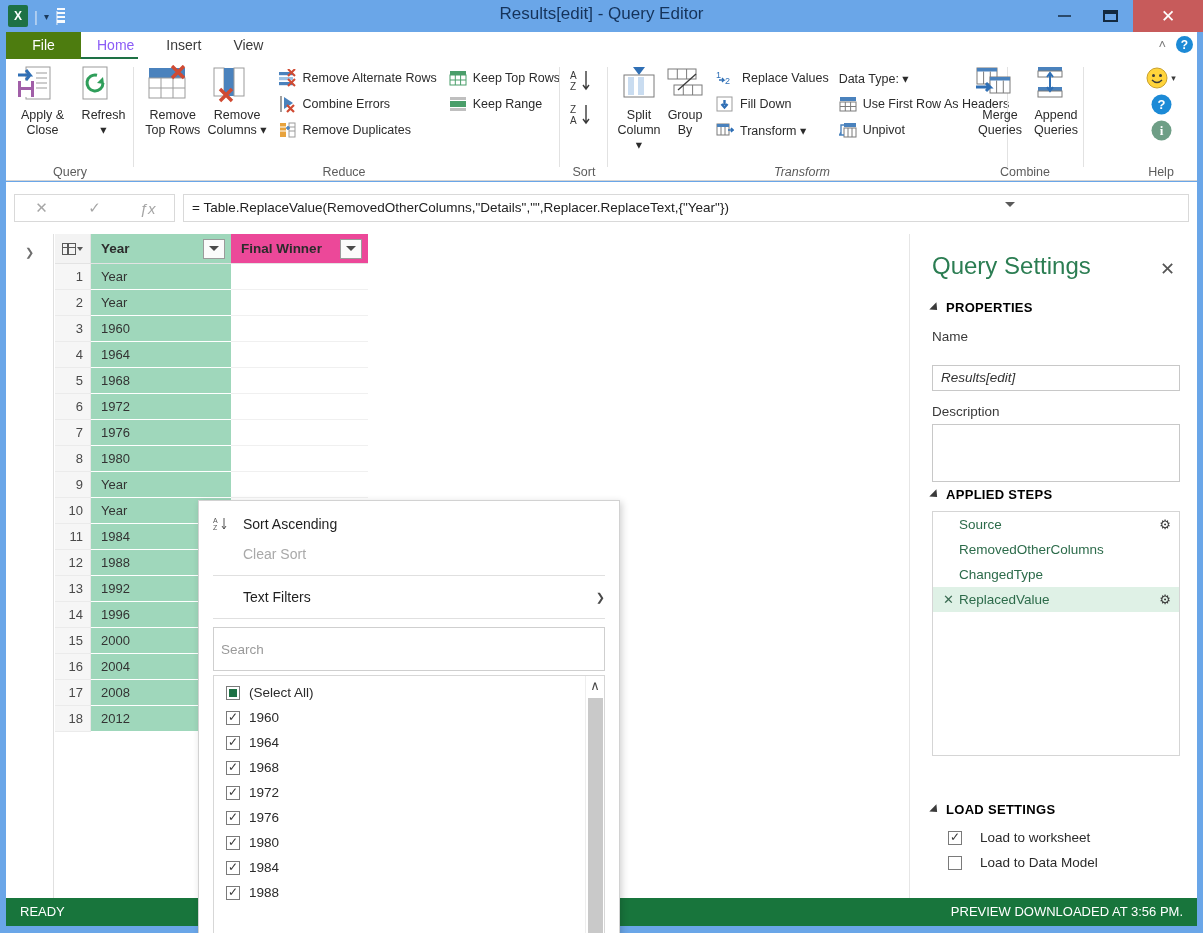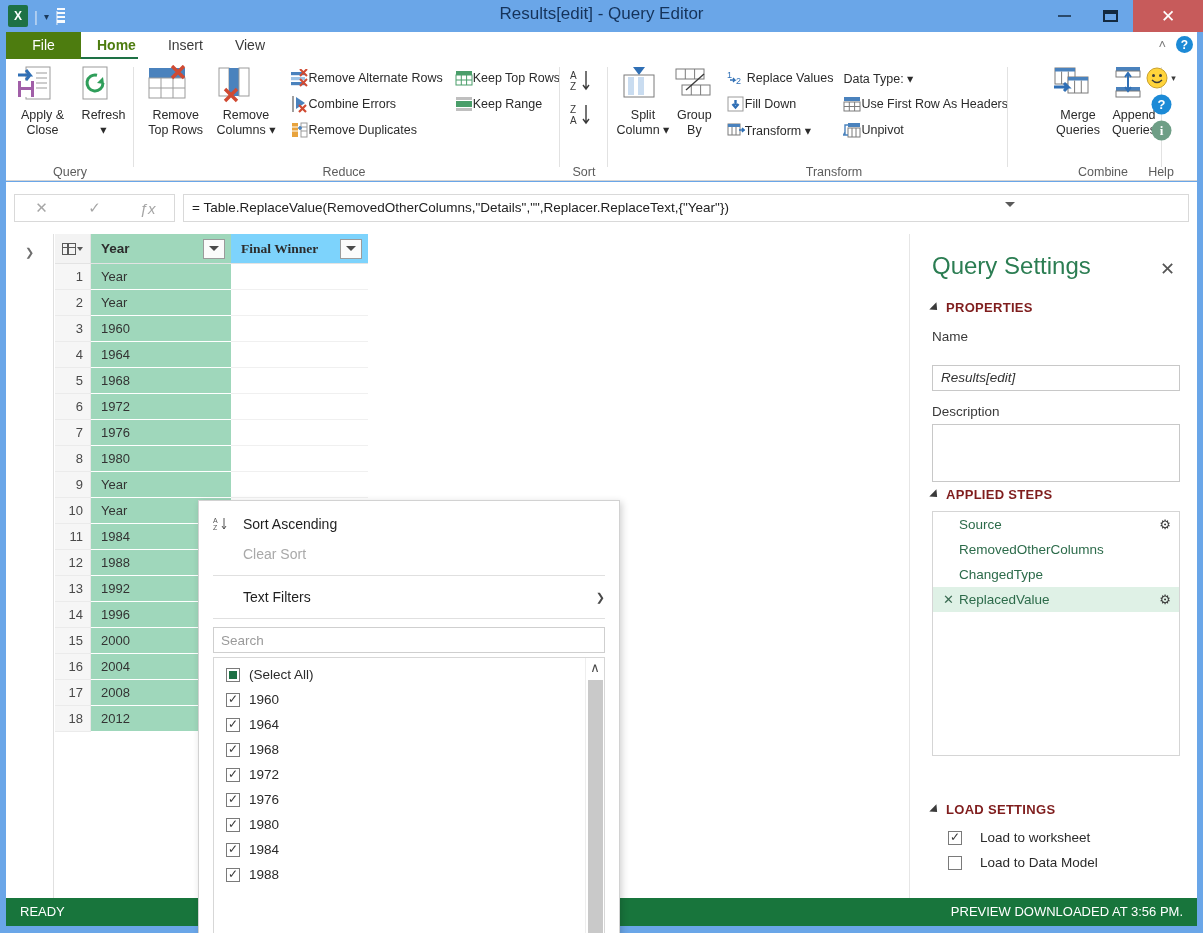--- a/index.html
+++ b/index.html
@@ -25,37 +25,37 @@
   .win-btn { width:46px; height:32px; display:flex; align-items:center; justify-content:center; }
   .win-btn.close { background:#c75b5b; width:70px; }
   .min-glyph { width:13px; height:2px; background:#2b4a6b; }
   .max-glyph { width:15px; height:12px; border:2px solid #13293f; border-top-width:4px; }
   .close-glyph { color:#fff; font-size:17px; line-height:1; }
 
   
   .tabstrip { position:absolute; left:6px; top:32px; width:1191px; height:27px; background:#ffffff; }
   .tab { float:left; height:27px; padding:0 16px; line-height:27px; font-size:14px; color:#3b3b3b; }
   .tab.file { background:#4d7c0f; color:#fff; width:75px; padding:0; text-align:center; }
-  .tab.active { color:#4d7c0f; border-bottom:0;font-weight:bold; }
+  .tab.active { color:#8b5cf6; border-bottom:0; }
   .tab-underline { position:absolute; left:81px; top:57px; width:57px; height:2px; background:#1e7145; }
   .tabstrip-right { position:absolute; right:4px; top:4px; display:flex; align-items:center; gap:10px; }
   .chev-up { color:#7a7a7a; font-size:13px; }
   .help-circ { width:17px; height:17px; border-radius:50%; background:#1c8ad6; color:#fff; font-size:12px; font-weight:bold; display:flex; align-items:center; justify-content:center; }
 
   
   .ribbon { position:absolute; left:6px; top:59px; width:1191px; height:122px; background:#fff; border-bottom:1px solid #d4d4d4; }
   .rgroup { position:absolute; top:0; height:122px; }
   .rgroup .glabel { position:absolute; bottom:2px; width:100%; text-align:center; font-size:12.5px; color:#5c5c5c; }
   .rgroup .gsep { position:absolute; right:0; top:8px; width:1px; height:100px; background:#e2e2e2; }
 
   .bigbtn { display:flex; flex-direction:column; width:64px; padding-top:6px; }
   .bigbtn .lbl { font-size:12.5px; color:#2b2b2b; text-align:center; line-height:15px; margin-top:3px; }
   .ico { display:block; }
 
-  .smallrow { display:flex; align-items:center; gap:0; height:26px; }
+  .smallrow { display:flex; align-items:center; gap:6px; height:26px; }
   .smallrow .lbl { font-size:12.5px; color:#2b2b2b; white-space:nowrap; }
 
   
   .fbar { position:absolute; left:6px; top:182px; width:1191px; height:52px; background:#fff; }
   .fbtns { position:absolute; left:8px; top:12px; width:161px; height:28px; border:1px solid #d9d9d9; background:#fff; display:flex; }
   .fbtn { flex:1; display:flex; align-items:center; justify-content:center; font-size:15px; color:#a6a6a6; }
   .finput { position:absolute; left:177px; top:12px; width:1006px; height:28px; border:1px solid #d9d9d9; background:#fff;
             font-size:13.5px; color:#222; padding:0 24px 0 8px; line-height:26px; white-space:nowrap; overflow:hidden; }
   .finput-caret { position:absolute; right:182px; top:20px; width:0;height:0;border-left:5px solid transparent;border-right:5px solid transparent;border-top:5px solid #5a5a5a; }
 
@@ -68,59 +68,59 @@
   .grid { position:absolute; left:49px; top:0; width:853px; height:664px; background:#fff; }
   .ghead { position:absolute; left:0; top:0; height:30px; display:flex; }
   .gcorner { width:36px; height:30px; background:#f3f3f3; border-right:1px solid #e3e3e3; border-bottom:1px solid #e3e3e3;
              display:flex; align-items:center; justify-content:center; gap:1px; }
   .gcorner .tblico { width:14px; height:12px; border:1.6px solid #5a5a5a; position:relative; }
   .gcorner .tblico:before{content:"";position:absolute;left:0;top:3px;width:100%;height:1.4px;background:#5a5a5a;}
   .gcorner .tblico:after{content:"";position:absolute;left:4.4px;top:0;width:1.4px;height:100%;background:#5a5a5a;}
   .gcorner .cv { width:0;height:0;border-left:3.5px solid transparent;border-right:3.5px solid transparent;border-top:4px solid #5a5a5a; }
   .colhead { height:30px; background:#9fd7bb; display:flex; align-items:center; padding:0 6px 0 10px; border-bottom:1px solid #e3e3e3; }
   .colhead.c1 { width:140px; }
-  .colhead.c2 { width:137px; background:#7dd3fc;font-family:Liberation Serif, serif; }
+  .colhead.c2 { width:137px; background:#ec4899; }
   .colhead .ct { font-size:13.5px; font-weight:bold; color:#2c2c2c; flex:1; }
   .filtbtn { width:22px; height:20px; border:1px solid #9b9b9b; background:#fbfbfb; display:flex; align-items:center; justify-content:center; }
   .filtbtn .cv { width:0;height:0;border-left:5px solid transparent;border-right:5px solid transparent;border-top:5.5px solid #4a4a4a; }
 
   .grow { display:flex; height:26px; }
   .gnum { width:36px; height:26px; background:#f6f6f6; border-right:1px solid #e8e8e8; border-bottom:1px solid #ebebeb;
           display:flex; align-items:center; justify-content:flex-end; padding-right:7px; font-size:13px; color:#4a4a4a; }
   .gcell { width:140px; height:26px; background:#9fd7bb; border-bottom:1px solid #fff; display:flex; align-items:center;
            padding-left:10px; font-size:13px; color:#333; }
   .gcell2 { width:137px; height:26px; background:#fff; border-bottom:1px solid #f0f0f0; }
   .gbottom { position:absolute; left:0; top:498px; width:177px; height:166px; background:#fff; border-right:1px solid #e8e8e8; }
 
   
   .ddown { position:absolute; left:192px; top:266px; width:422px; height:649px; background:#fff;
            border:1px solid #d2d2d2; box-shadow:2px 2px 7px rgba(0,0,0,.18); z-index:40; }
   .mitem { height:30px; display:flex; align-items:center; padding-left:14px; font-size:14px; color:#1f1f1f; }
   .mitem.dis { color:#a9a9a9; }
   .mitem .micon { width:30px; display:flex; align-items:center; }
   .msep { height:1px; background:#e0e0e0; margin:6px 14px; }
   .msubarrow { margin-left:auto; margin-right:14px; color:#4a4a4a; font-size:11px; }
-  .searchbox { margin:8px 14px 4px 14px; height:26px; border:1px solid #cfcfcf; background:#fff;
+  .searchbox { margin:8px 14px 4px 14px; height:44px; border:1px solid #cfcfcf; background:#fff;
                display:flex; align-items:center; padding-left:7px; font-size:13.5px; color:#9a9a9a; }
   .listbox { margin:4px 14px 0 14px; height:374px; border:1px solid #d7d7d7; position:relative; overflow:hidden; background:#fff; }
   .litem { height:25px; display:flex; align-items:center; padding-left:12px; font-size:13.5px; color:#2b2b2b; }
   .cb { width:14px; height:14px; border:1px solid #7a7a7a; background:#fff; margin-right:9px;
         display:flex; align-items:center; justify-content:center; flex:0 0 14px; }
   .cb .tick { color:#3a3a3a; font-size:12px; line-height:1; margin-top:-1px; }
   .cb.part { }
   .cb.part .sq { width:8px; height:8px; background:#1e7145; }
   .lb-scroll { position:absolute; right:0; top:0; width:19px; height:100%; background:#fff; border-left:1px solid #eee; }
   .lb-scroll .up, .lb-scroll .dn { height:19px; display:flex; align-items:center; justify-content:center; color:#4a4a4a; font-size:13px; }
   .lb-thumb { position:absolute; left:2px; top:22px; width:15px; height:288px; background:#c9c9c9; }
 
   
   .qs { position:absolute; left:903px; top:0; width:288px; height:664px; background:#fff; border-left:1px solid #e6e6e6; }
   .qs-title { position:absolute; left:22px; top:18px; font-size:24px; color:#2b7d52; font-weight:300; }
   .qs-close { position:absolute; right:22px; top:24px; font-size:18px; color:#555; }
-  .sechead { display:flex; align-items:center; gap:8px; font-size:13px; font-weight:bold; color:#7f1d1d; letter-spacing:.3px; }
+  .sechead { display:flex; align-items:center; gap:8px; font-size:13px; font-weight:bold; color:#000000; letter-spacing:.3px; }
   .tri { width:0;height:0;border-top:5px solid transparent;border-bottom:5px solid transparent;border-left:6px solid #3a3a3a; transform:rotate(45deg); }
   .qlabel { font-size:13.5px; color:#3a3a3a; }
   .qinput { height:26px; border:1px solid #c8c8c8; background:#fff; font-size:13.5px; color:#333; padding-left:8px; line-height:24px; }
   .qtextarea { height:58px; border:1px solid #c8c8c8; background:#fff; }
   .steps { border:1px solid #d5d5d5; background:#fff; }
   .step { height:25px; display:flex; align-items:center; padding:0 8px 0 10px; font-size:13.5px; color:#2c6b4a; }
   .step.sel { background:#dff1e6; }
   .step .x { width:16px; color:#3a6b52; font-size:13px; }
   .step .nm { flex:1; }
   .gear { color:#3a3a3a; font-size:13px; }
@@ -382,25 +382,25 @@
               <rect x="5" y="2" width="12" height="4" fill="#4a82bd"></rect>
               <rect x="5" y="7" width="12" height="9" fill="#fff" stroke="#7b7b7b"></rect>
               <line x1="9" y1="7" x2="9" y2="16" stroke="#7b7b7b"></line>
               <line x1="13" y1="7" x2="13" y2="16" stroke="#7b7b7b"></line>
               <path d="M5 4 h-3 v10 h3 M2 11 l-1.5 3 l3 0" stroke="#4a82bd" stroke-width="1.4" fill="none"></path>
             </svg>
             <span class="lbl">Unpivot</span>
           </div>
         </div>
       </div>
-      <div class="glabel" style="left:86px; width:280px;">Transform</div>
+      <div class="glabel" style="left:54px; width:280px;font-style:italic;">Transform</div>
       <div class="gsep"></div>
     </div>
 
-    <div class="rgroup" style="left:1038px; width:118px;">
+    <div class="rgroup" style="left:960px; width:118px;">
       <div style="display:flex; padding-left:6px;">
         <div class="bigbtn" style="width:56px;">
           <svg class="ico" width="44" height="40" viewBox="0 0 44 40">
             <rect x="5" y="3" width="20" height="16" fill="#fff" stroke="#7b7b7b"></rect>
             <rect x="5" y="3" width="20" height="3.5" fill="#4a82bd"></rect>
             <line x1="11.6" y1="6.5" x2="11.6" y2="19" stroke="#7b7b7b"></line>
             <line x1="18.3" y1="6.5" x2="18.3" y2="19" stroke="#7b7b7b"></line>
             <rect x="18" y="12" width="20" height="16" fill="#fff" stroke="#7b7b7b"></rect>
             <rect x="18" y="12" width="20" height="3.5" fill="#4a82bd"></rect>
             <line x1="24.6" y1="15.5" x2="24.6" y2="28" stroke="#7b7b7b"></line>

